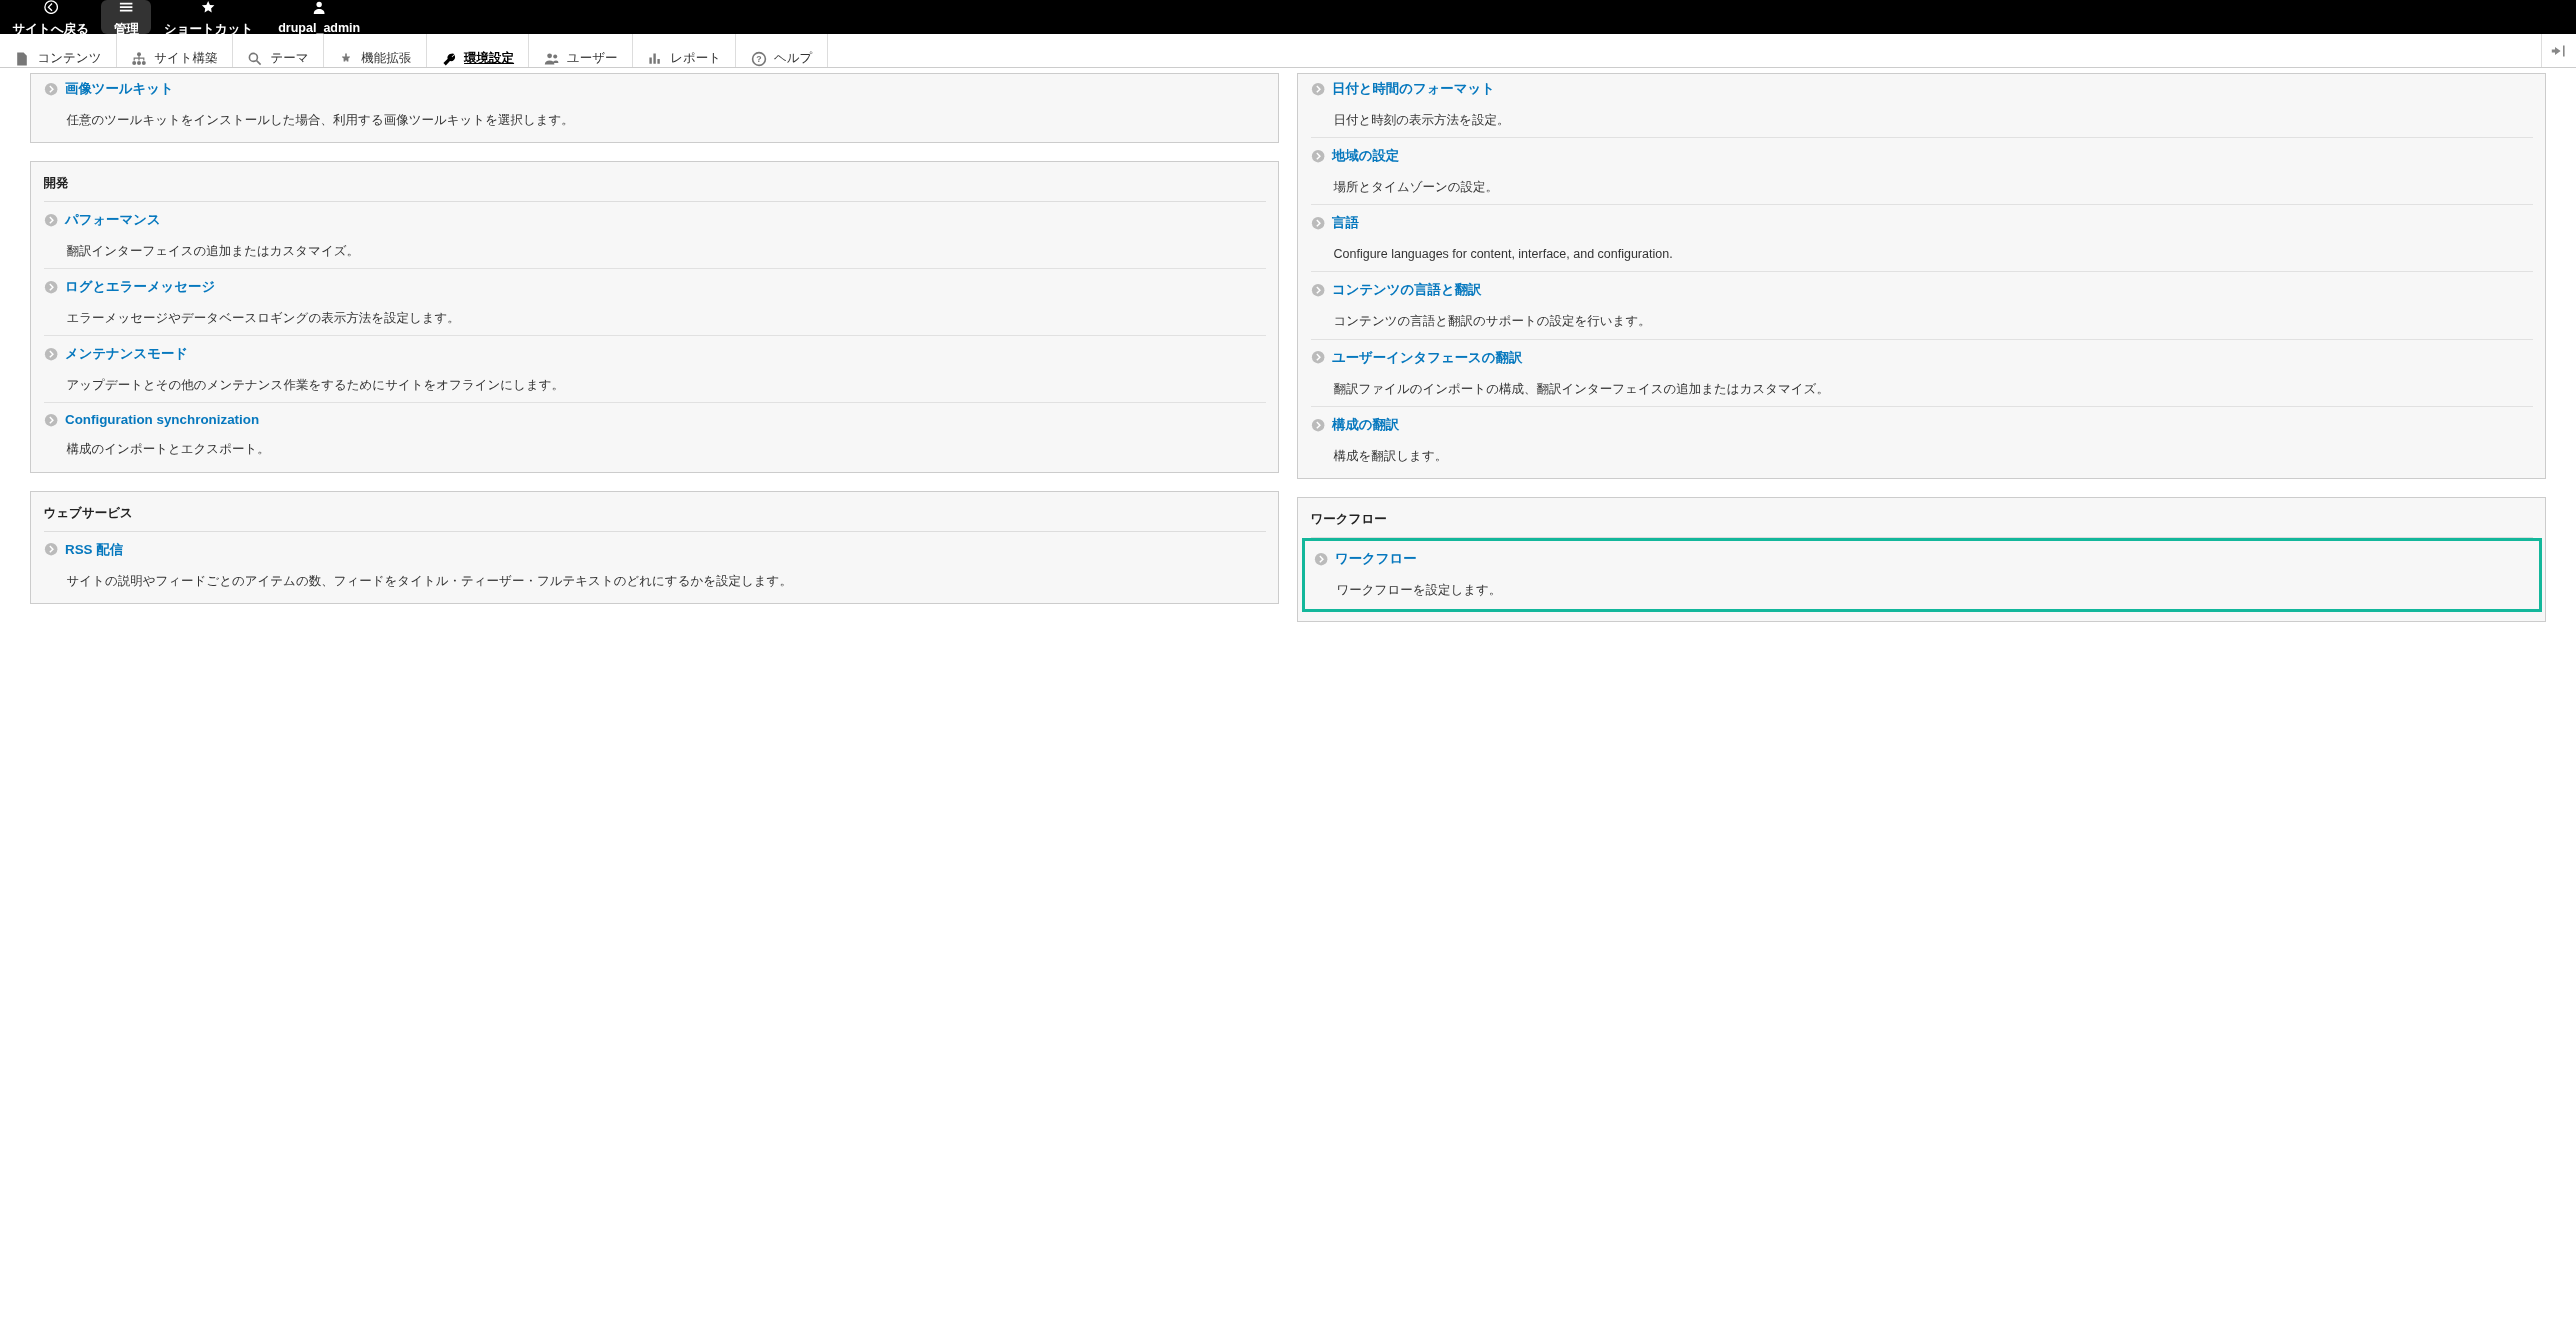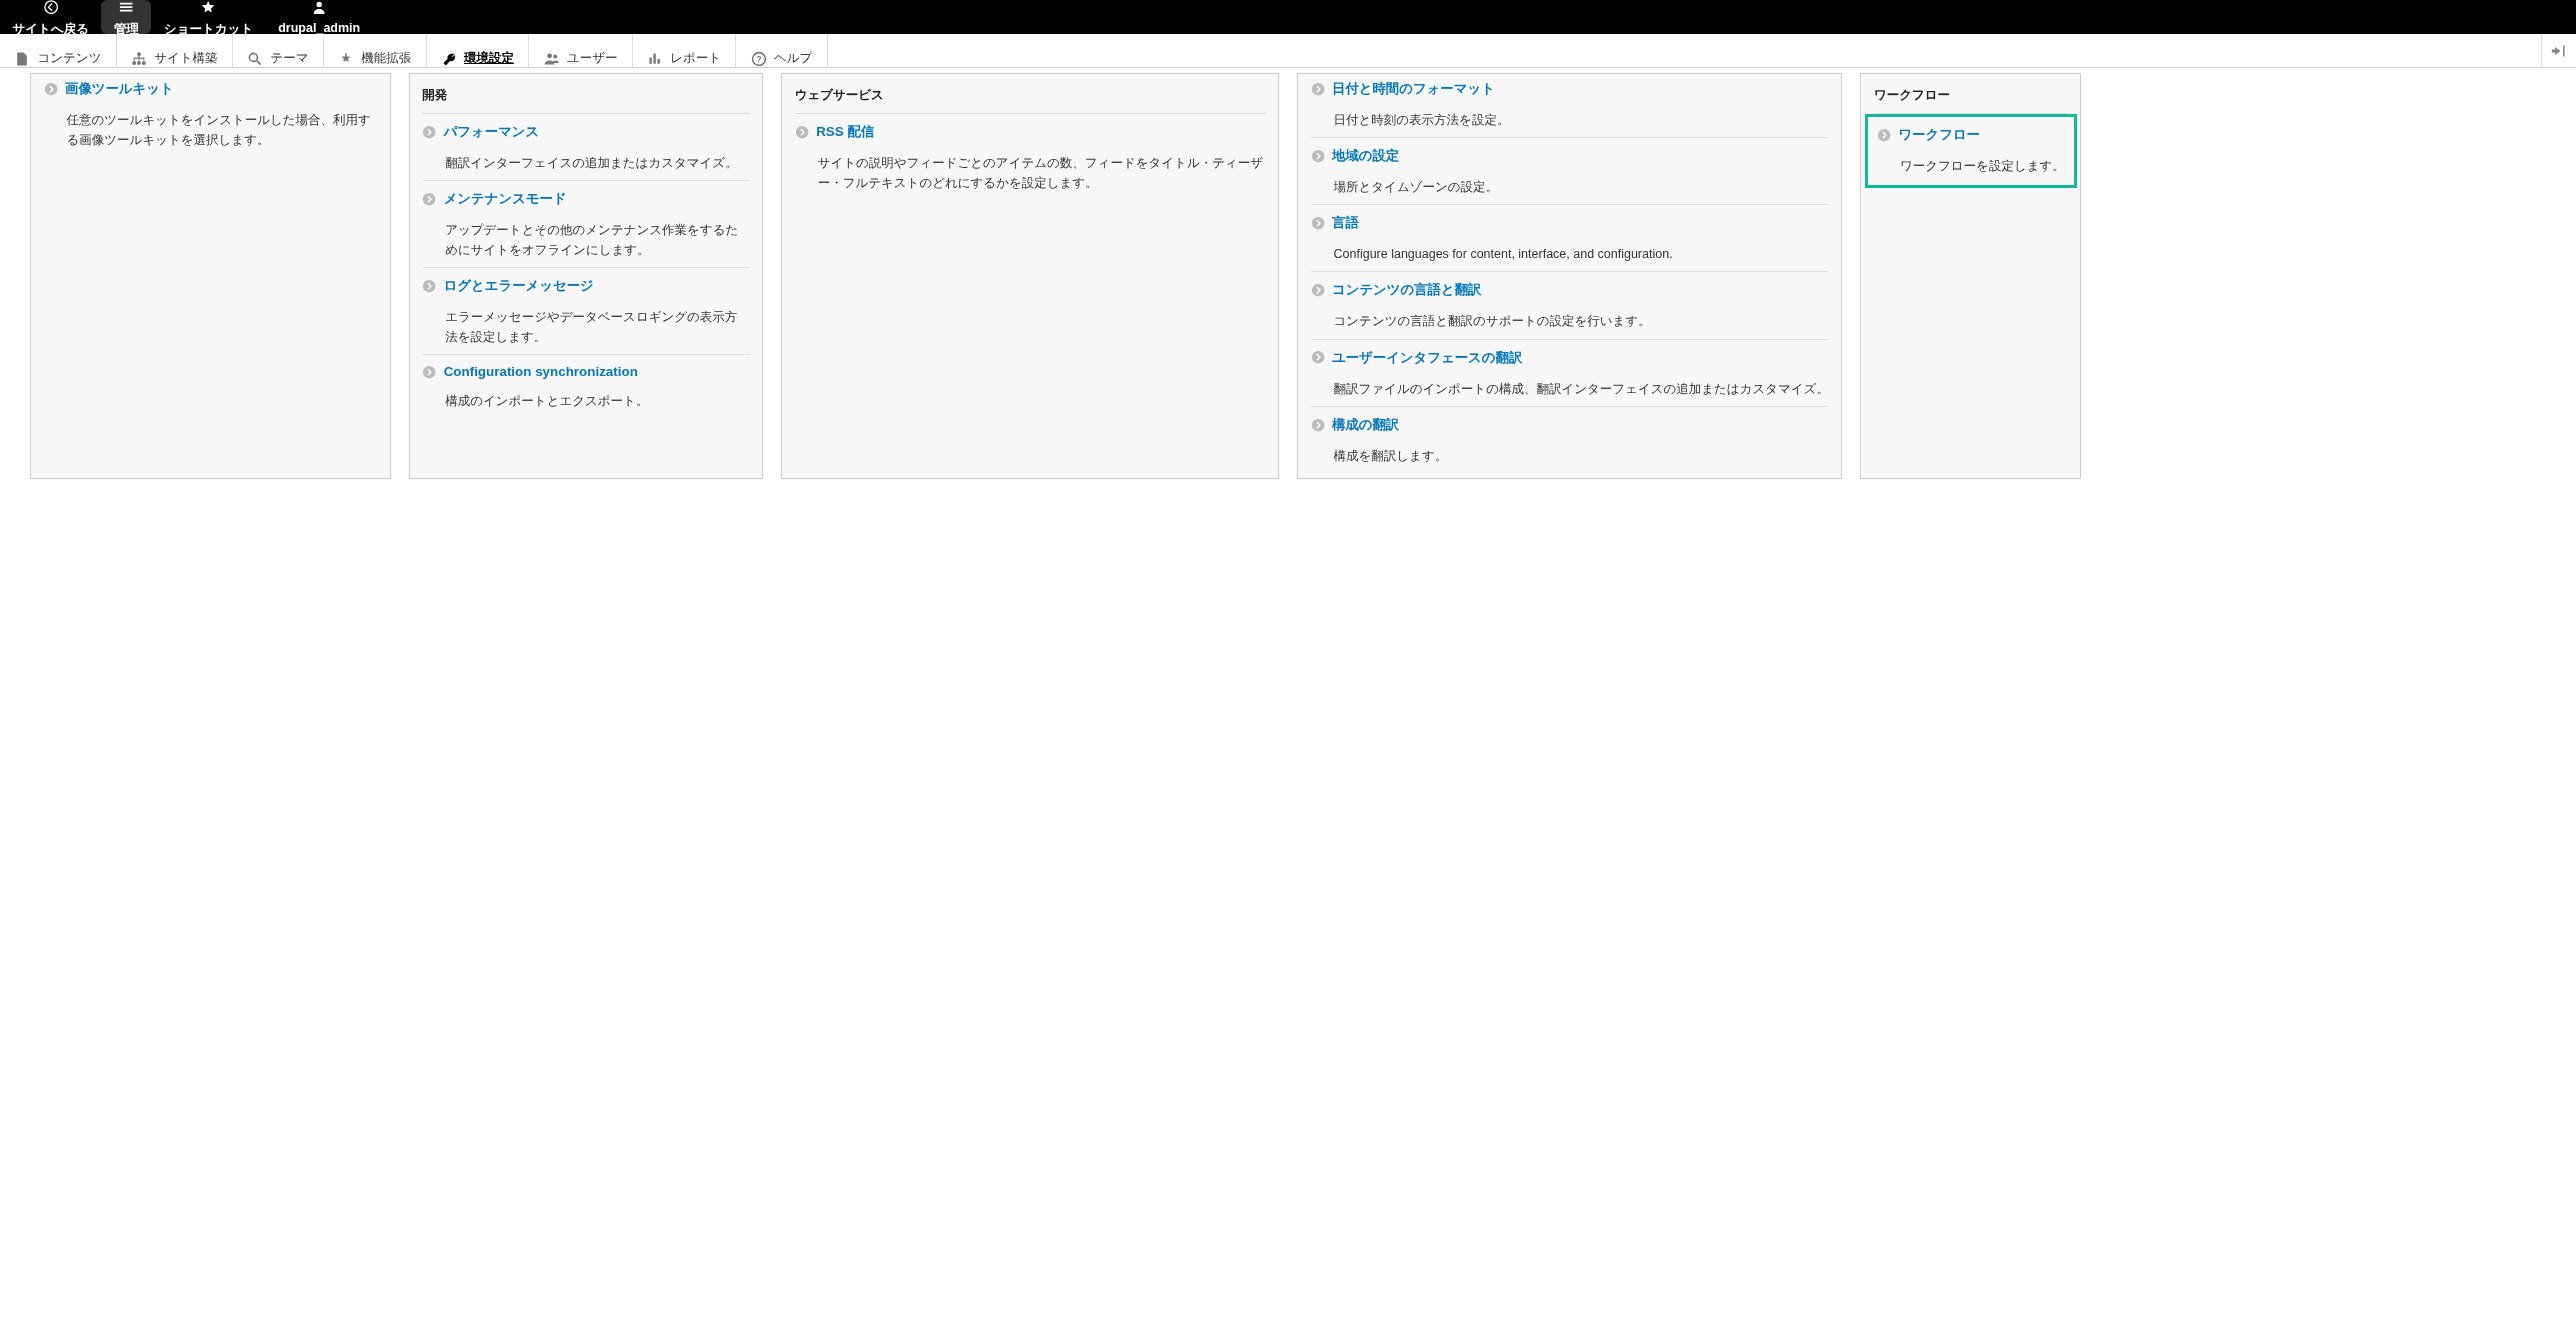--- a/index.html
+++ b/index.html
@@ -18,21 +18,21 @@
 .admin-tab.active .tab-label { text-decoration: underline; font-weight: bold; color: #000; }
 .admin-tab.active .at-icon svg { fill: #000; }
 .at-icon { display: inline-flex; width: 16px; height: 16px; }
 .at-icon svg { width: 16px; height: 16px; fill: #777; }
 .admin-spacer { flex: 1; border-right: 0.9px solid #ddd; }
 .admin-collapse { width: 34px; display: flex; align-items: center; justify-content: center; cursor: pointer; }
 .admin-collapse svg { fill: #888; width: 16px; height: 16px; }
 
 
 .content { padding: 5.4px 30px 18px; display: flex; gap: 18px; }
-.col { flex: 1; display: flex; flex-direction: row; gap: 18px; }
+.col { flex: 1; display: flex; flex-direction: column; gap: 18px; }
 
 .panel { border: 0.9px solid #ccc; background: #f7f7f7; padding: 0 12.5px 5.4px; }
 .panel-header { font-weight: bold; font-size: 12.5px; padding: 12.5px 0 9px; border-bottom: 0.9px solid #ddd; color: #222; }
 .panel-body { }
 .item { padding: 9px 0 7.2px; border-bottom: 0.9px solid #e1e1e1; }
 .item:last-child { border-bottom: none; }
 .item-head { display: flex; align-items: center; gap: 7.2px; }
 .item-title { color: #0678be; font-weight: bold; font-size: 13.4px; cursor: pointer; }
 .item-desc { margin-left: 23px; color: #333; font-size: 12.5px; line-height: 1.6; margin-top: 12px; }
 .arrow-icon { width: 14.3px; height: 14.3px; display: inline-flex; flex-shrink: 0; }
@@ -199,35 +199,35 @@
             <div class="item-desc">翻訳インターフェイスの追加またはカスタマイズ。</div>
           </div>
           <div class="item">
             <div class="item-head">
               <span class="arrow-icon">
                 <svg viewBox="0 0 16 16">
                   <circle cx="8" cy="8" r="7"></circle>
                   <path d="M6.5 4.5L10 8l-3.5 3.5" stroke="#fff" stroke-width="1.6" fill="none"></path>
                 </svg>
               </span>
+              <a class="item-title">ログとエラーメッセージ</a>
+            </div>
+            <div class="item-desc">エラーメッセージやデータベースロギングの表示方法を設定します。</div>
+          </div>
+          <div class="item">
+            <div class="item-head">
+              <span class="arrow-icon">
+                <svg viewBox="0 0 16 16">
+                  <circle cx="8" cy="8" r="7"></circle>
+                  <path d="M6.5 4.5L10 8l-3.5 3.5" stroke="#fff" stroke-width="1.6" fill="none"></path>
+                </svg>
+              </span>
               <a class="item-title">メンテナンスモード</a>
             </div>
             <div class="item-desc">アップデートとその他のメンテナンス作業をするためにサイトをオフラインにします。</div>
-          </div>
-          <div class="item">
-            <div class="item-head">
-              <span class="arrow-icon">
-                <svg viewBox="0 0 16 16">
-                  <circle cx="8" cy="8" r="7"></circle>
-                  <path d="M6.5 4.5L10 8l-3.5 3.5" stroke="#fff" stroke-width="1.6" fill="none"></path>
-                </svg>
-              </span>
-              <a class="item-title">ログとエラーメッセージ</a>
-            </div>
-            <div class="item-desc">エラーメッセージやデータベースロギングの表示方法を設定します。</div>
           </div>
           <div class="item">
             <div class="item-head">
               <span class="arrow-icon">
                 <svg viewBox="0 0 16 16">
                   <circle cx="8" cy="8" r="7"></circle>
                   <path d="M6.5 4.5L10 8l-3.5 3.5" stroke="#fff" stroke-width="1.6" fill="none"></path>
                 </svg>
               </span>
               <a class="item-title">Configuration synchronization</a>

